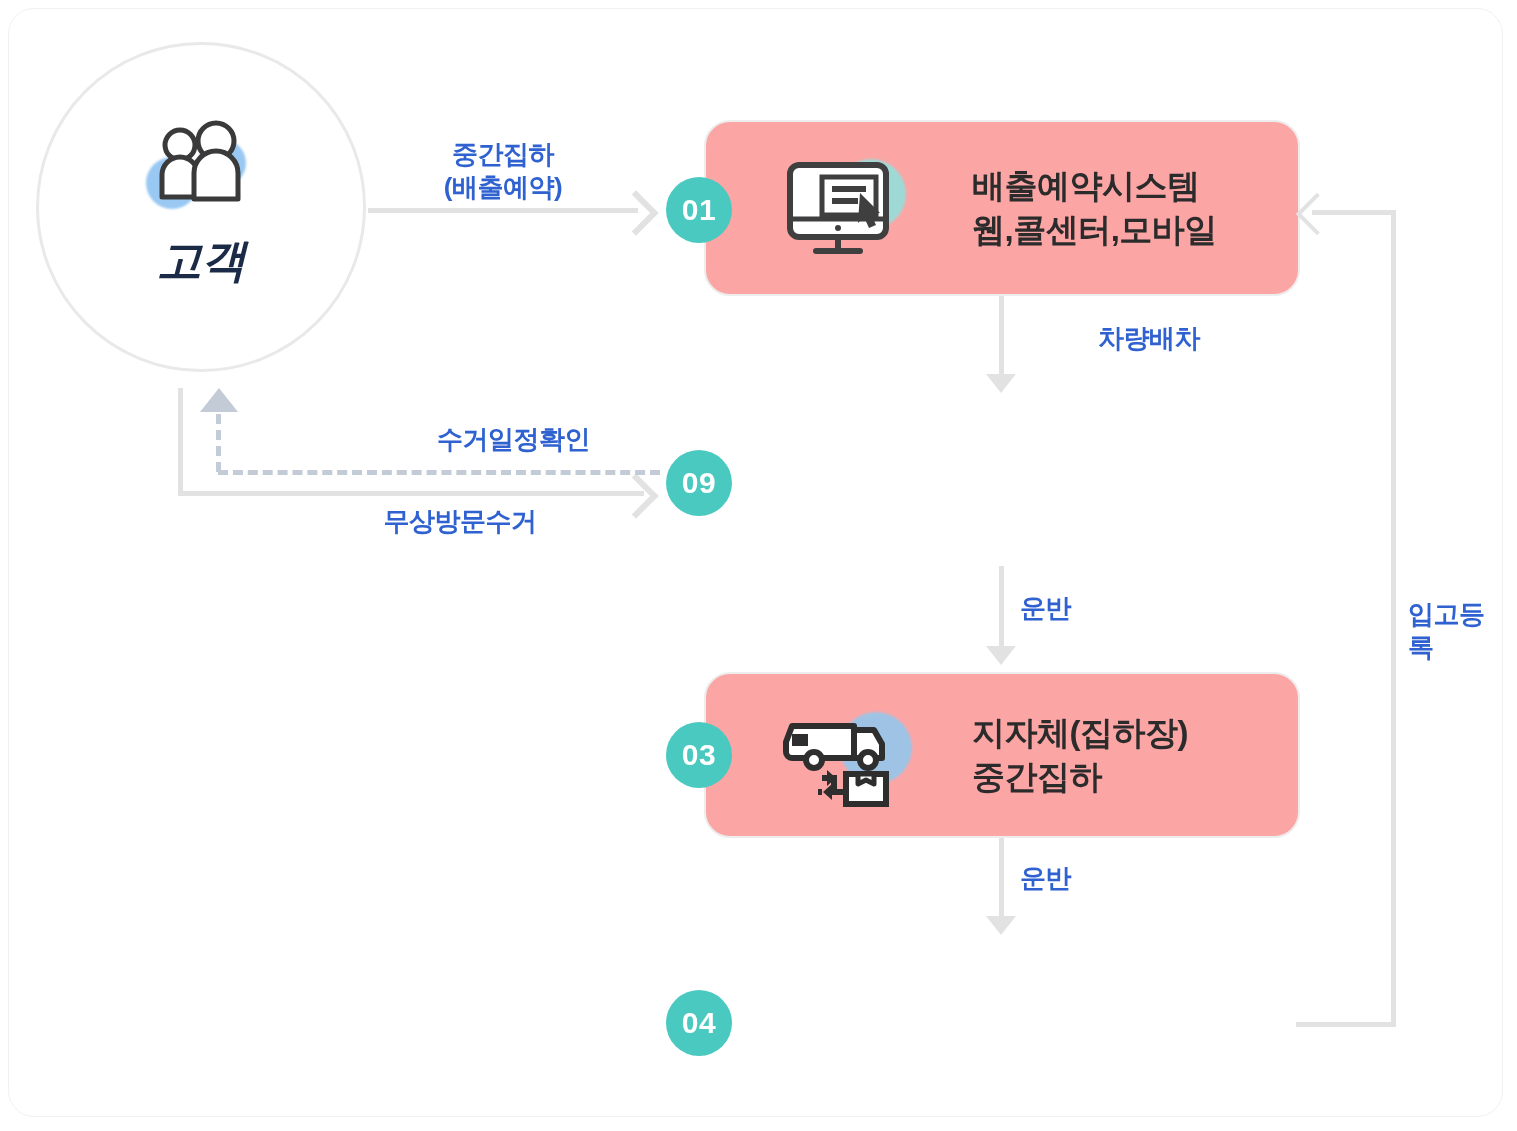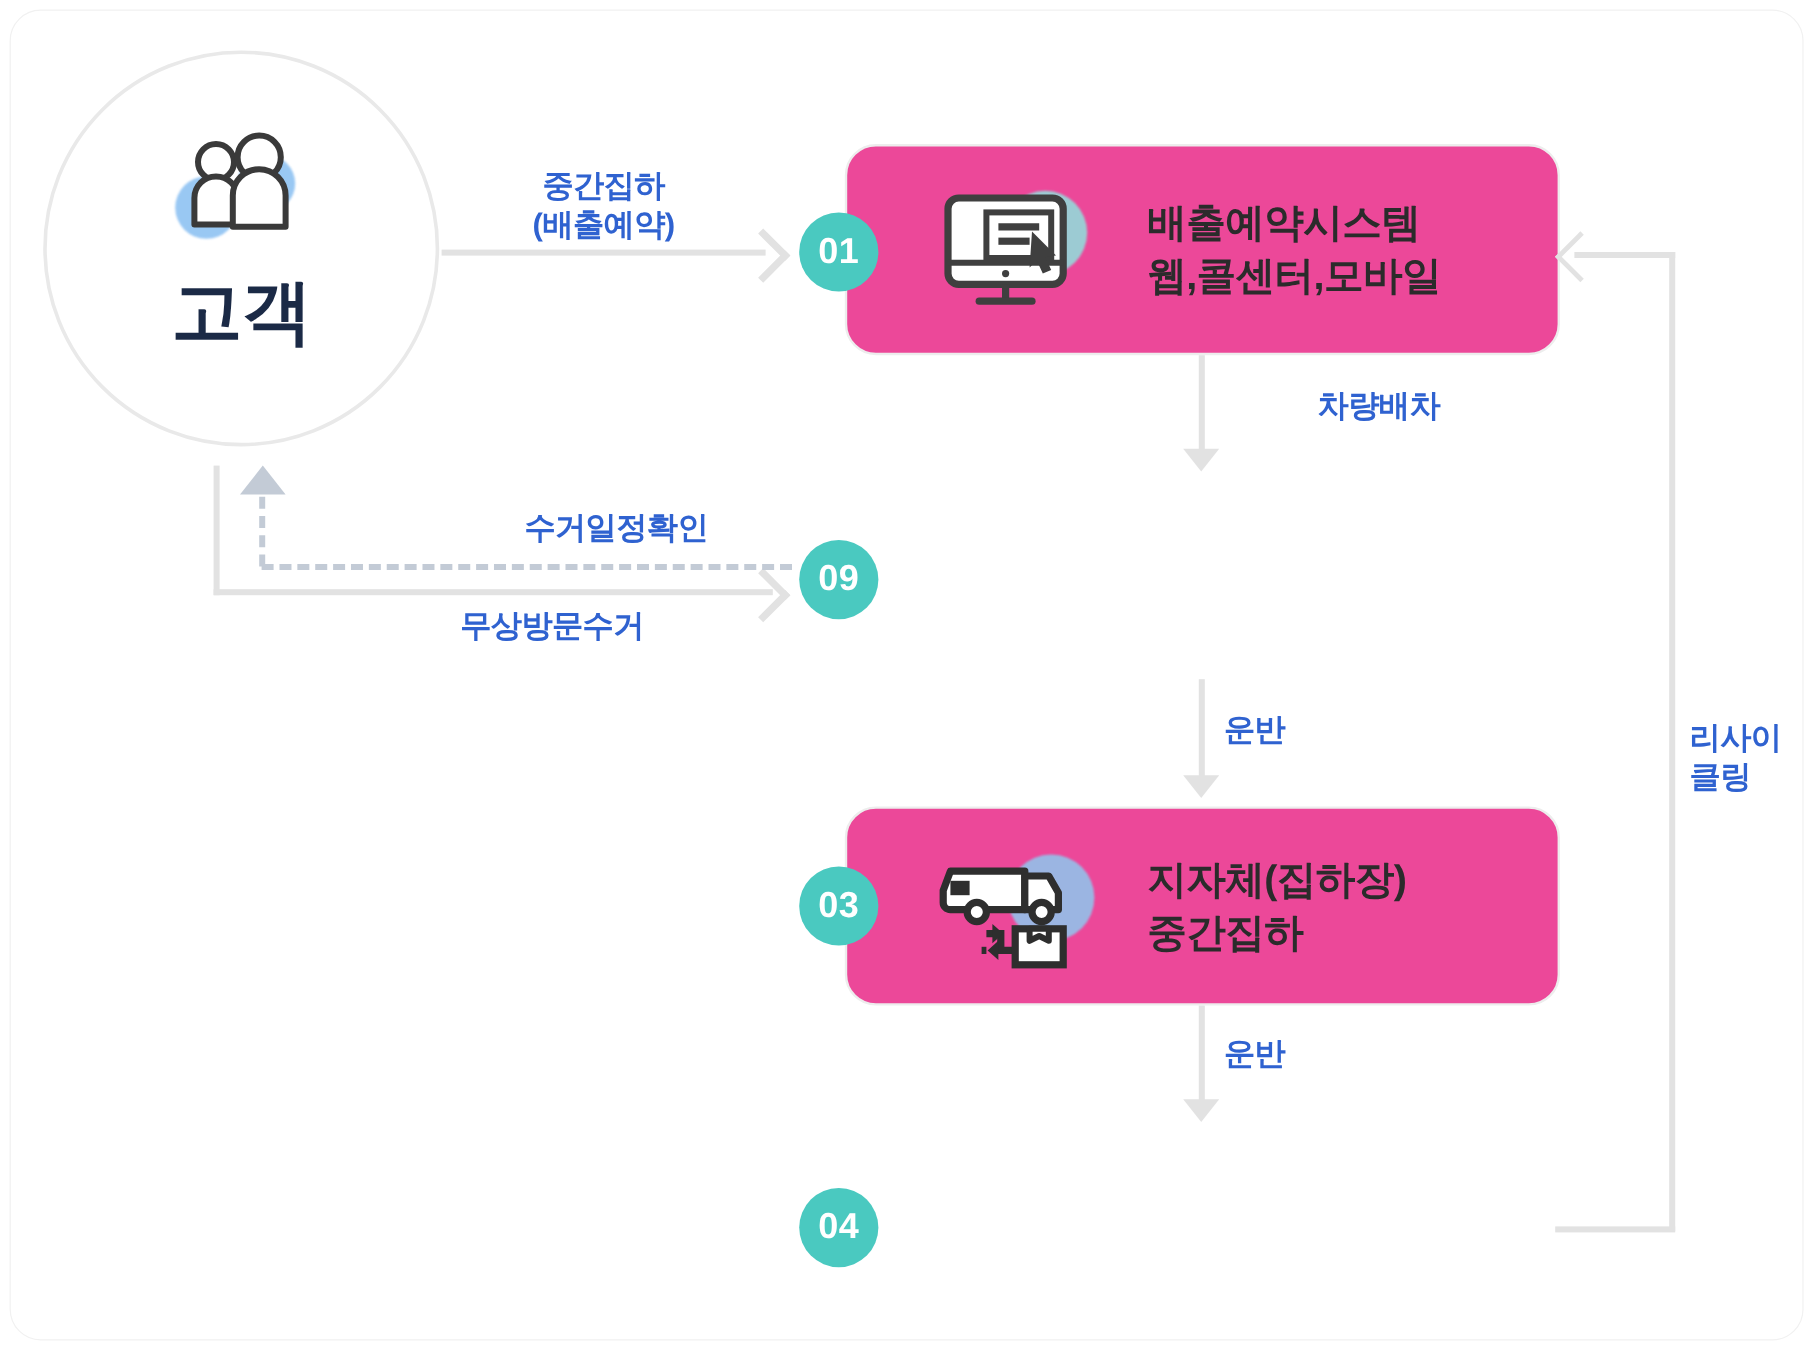--- a/index.html
+++ b/index.html
@@ -39,36 +39,38 @@
     flex-direction: column;
     align-items: center;
     justify-content: center;
   }
   .customer-icon-wrap {
     position: relative;
     width: 110px; height: 90px;
     margin-bottom: 18px;
   }
   .customer-label {
-    font-size: 59px;
+    font-size: 45px;
     font-weight: 700;
     color: #1b2a46;
     letter-spacing: -1px;
+    font-style: italic;
   }
 
   
   .step-box {
     position: absolute;
     width: 596px;
     border: 2px solid #ededed;
     border-radius: 26px;
-    background: #ec4899;
+    background: #fca5a5;
     box-sizing: border-box;
     display: flex;
     align-items: center;
+    gap: 16px;
   }
   .step-icon {
     position: relative;
     width: 130px;
     height: 110px;
     margin-left: 72px;
     flex: 0 0 auto;
   }
   .step-text {
     margin-left: 48px;
@@ -259,15 +261,15 @@
   <div class="line-v" style="left:999px; top:838px; height:84px;"></div>
   <div class="arrow-down" style="left:986px; top:916px;"></div>
   <div class="edge-label" style="left:1020px; top:862px; width:140px; text-align:left;">운반</div>
 
   <div class="badge" style="left:666px; top:990px;">04</div>
 
   <div class="line-h" style="left:1296px; top:1022px; width:100px;"></div>
   <div class="line-v" style="left:1391px; top:210px; height:816px;"></div>
   <div class="line-h" style="left:1312px; top:210px; width:84px;"></div>
   <div class="arrow-left-chev" style="left:1302px; top:199px;"></div>
-  <div class="edge-label" style="left:1408px; top:598px; width:100px; text-align:left;">리사이클링</div>
+  <div class="edge-label" style="left:1408px; top:598px; width:100px; text-align:left;">입고등록</div>
 
 </div>
 
 </body></html>

